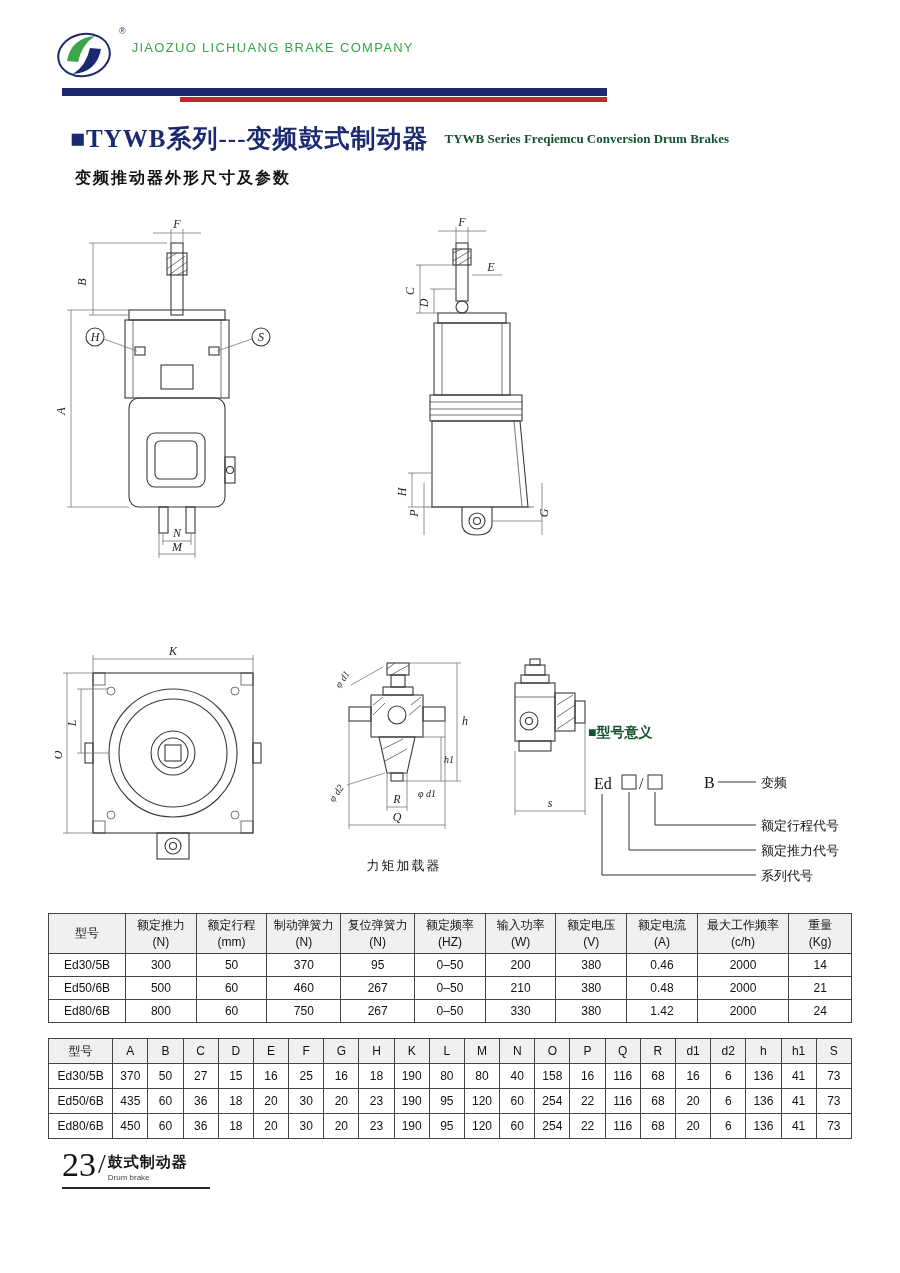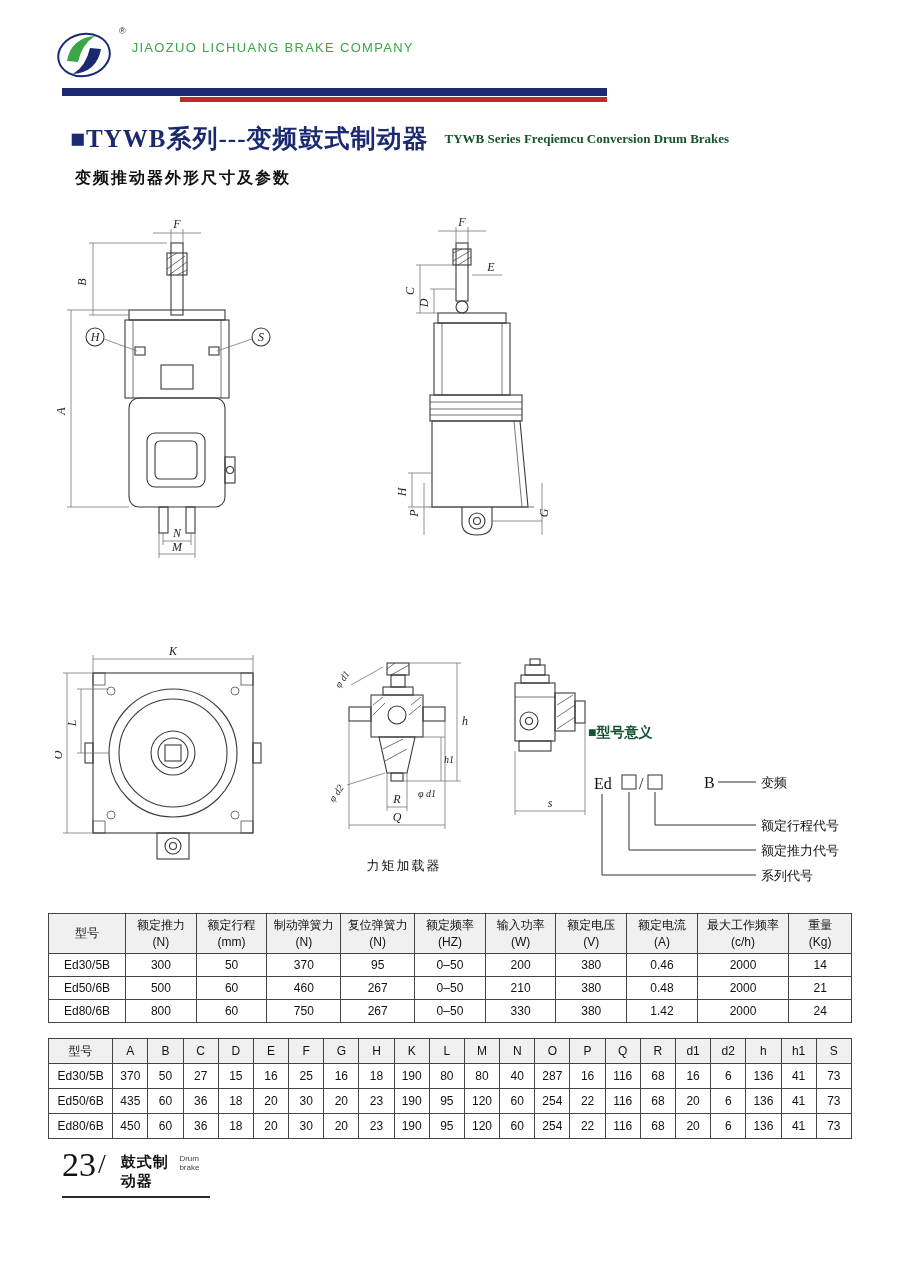--- a/index.html
+++ b/index.html
@@ -49,21 +49,21 @@
   #spec-table th:nth-child(5){width:9.2%} #spec-table th:nth-child(6){width:8.8%}
   #spec-table th:nth-child(7){width:8.8%} #spec-table th:nth-child(8){width:8.8%}
   #spec-table th:nth-child(9){width:8.8%} #spec-table th:nth-child(10){width:11.4%}
   #spec-table th:nth-child(11){width:7.8%}
   #dim-table th:first-child { width:8%; }
 
   
   #footer { left:62px; top:1150px; display:flex; align-items:flex-start; border-bottom:2px solid #2a2a2a; padding-bottom:5px; width:148px; }
   #page-num { font:400 34px "Liberation Serif", serif; line-height:0.9; }
   #footer-slash { font:400 28px "Liberation Serif", serif; margin:0 2px; line-height:1; }
-  #footer-labels { display:flex; flex-direction:row; margin-top:3px;margin-left:13px; }
+  #footer-labels { display:flex; flex-direction:column; margin-top:3px; }
   #footer-cn { font-weight:bold; font-size:15px; letter-spacing:1px; }
   #footer-en { font-size:8px; color:#444; margin-top:1px; }
 </style>
 </head>
 <body>
 
 <div class="page">
 
   <div class="abs" id="header">
     <svg id="logo" width="62" height="54" viewBox="0 0 62 54">
@@ -430,21 +430,21 @@
             <td>27</td>
             <td>15</td>
             <td>16</td>
             <td>25</td>
             <td>16</td>
             <td>18</td>
             <td>190</td>
             <td>80</td>
             <td>80</td>
             <td>40</td>
-            <td>287</td>
+            <td>158</td>
             <td>16</td>
             <td>116</td>
             <td>68</td>
             <td>16</td>
             <td>6</td>
             <td>136</td>
             <td>41</td>
             <td>73</td>
           </tr>
           <tr>

